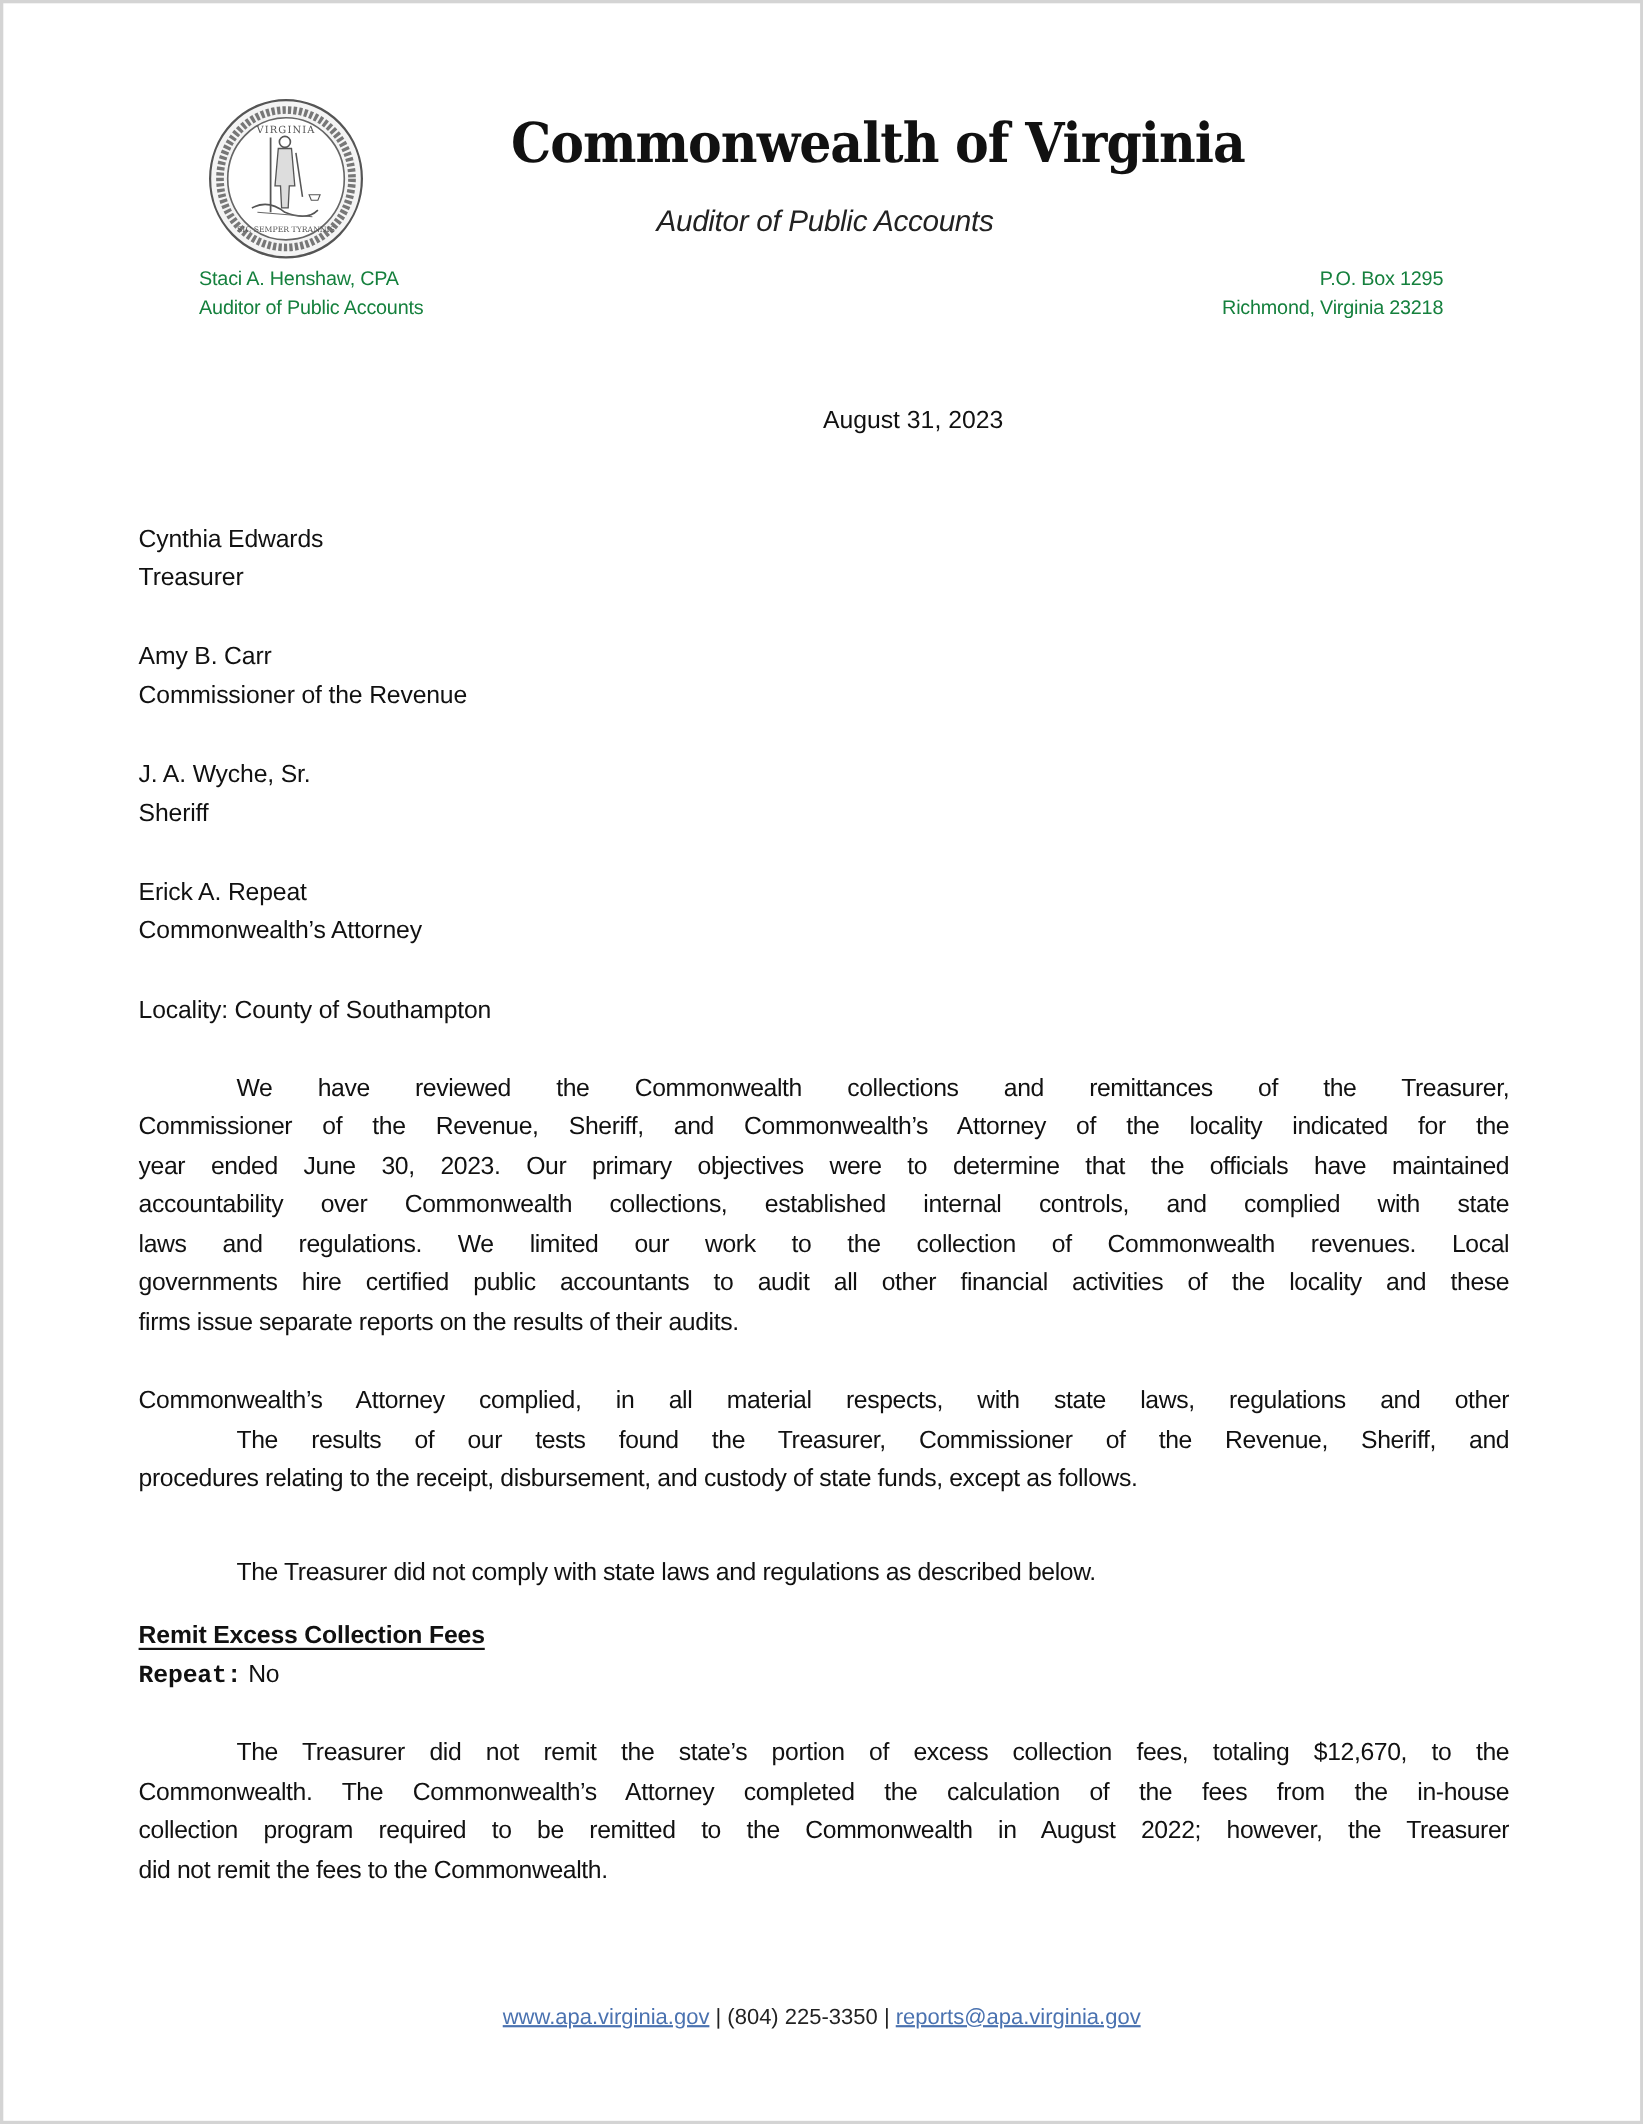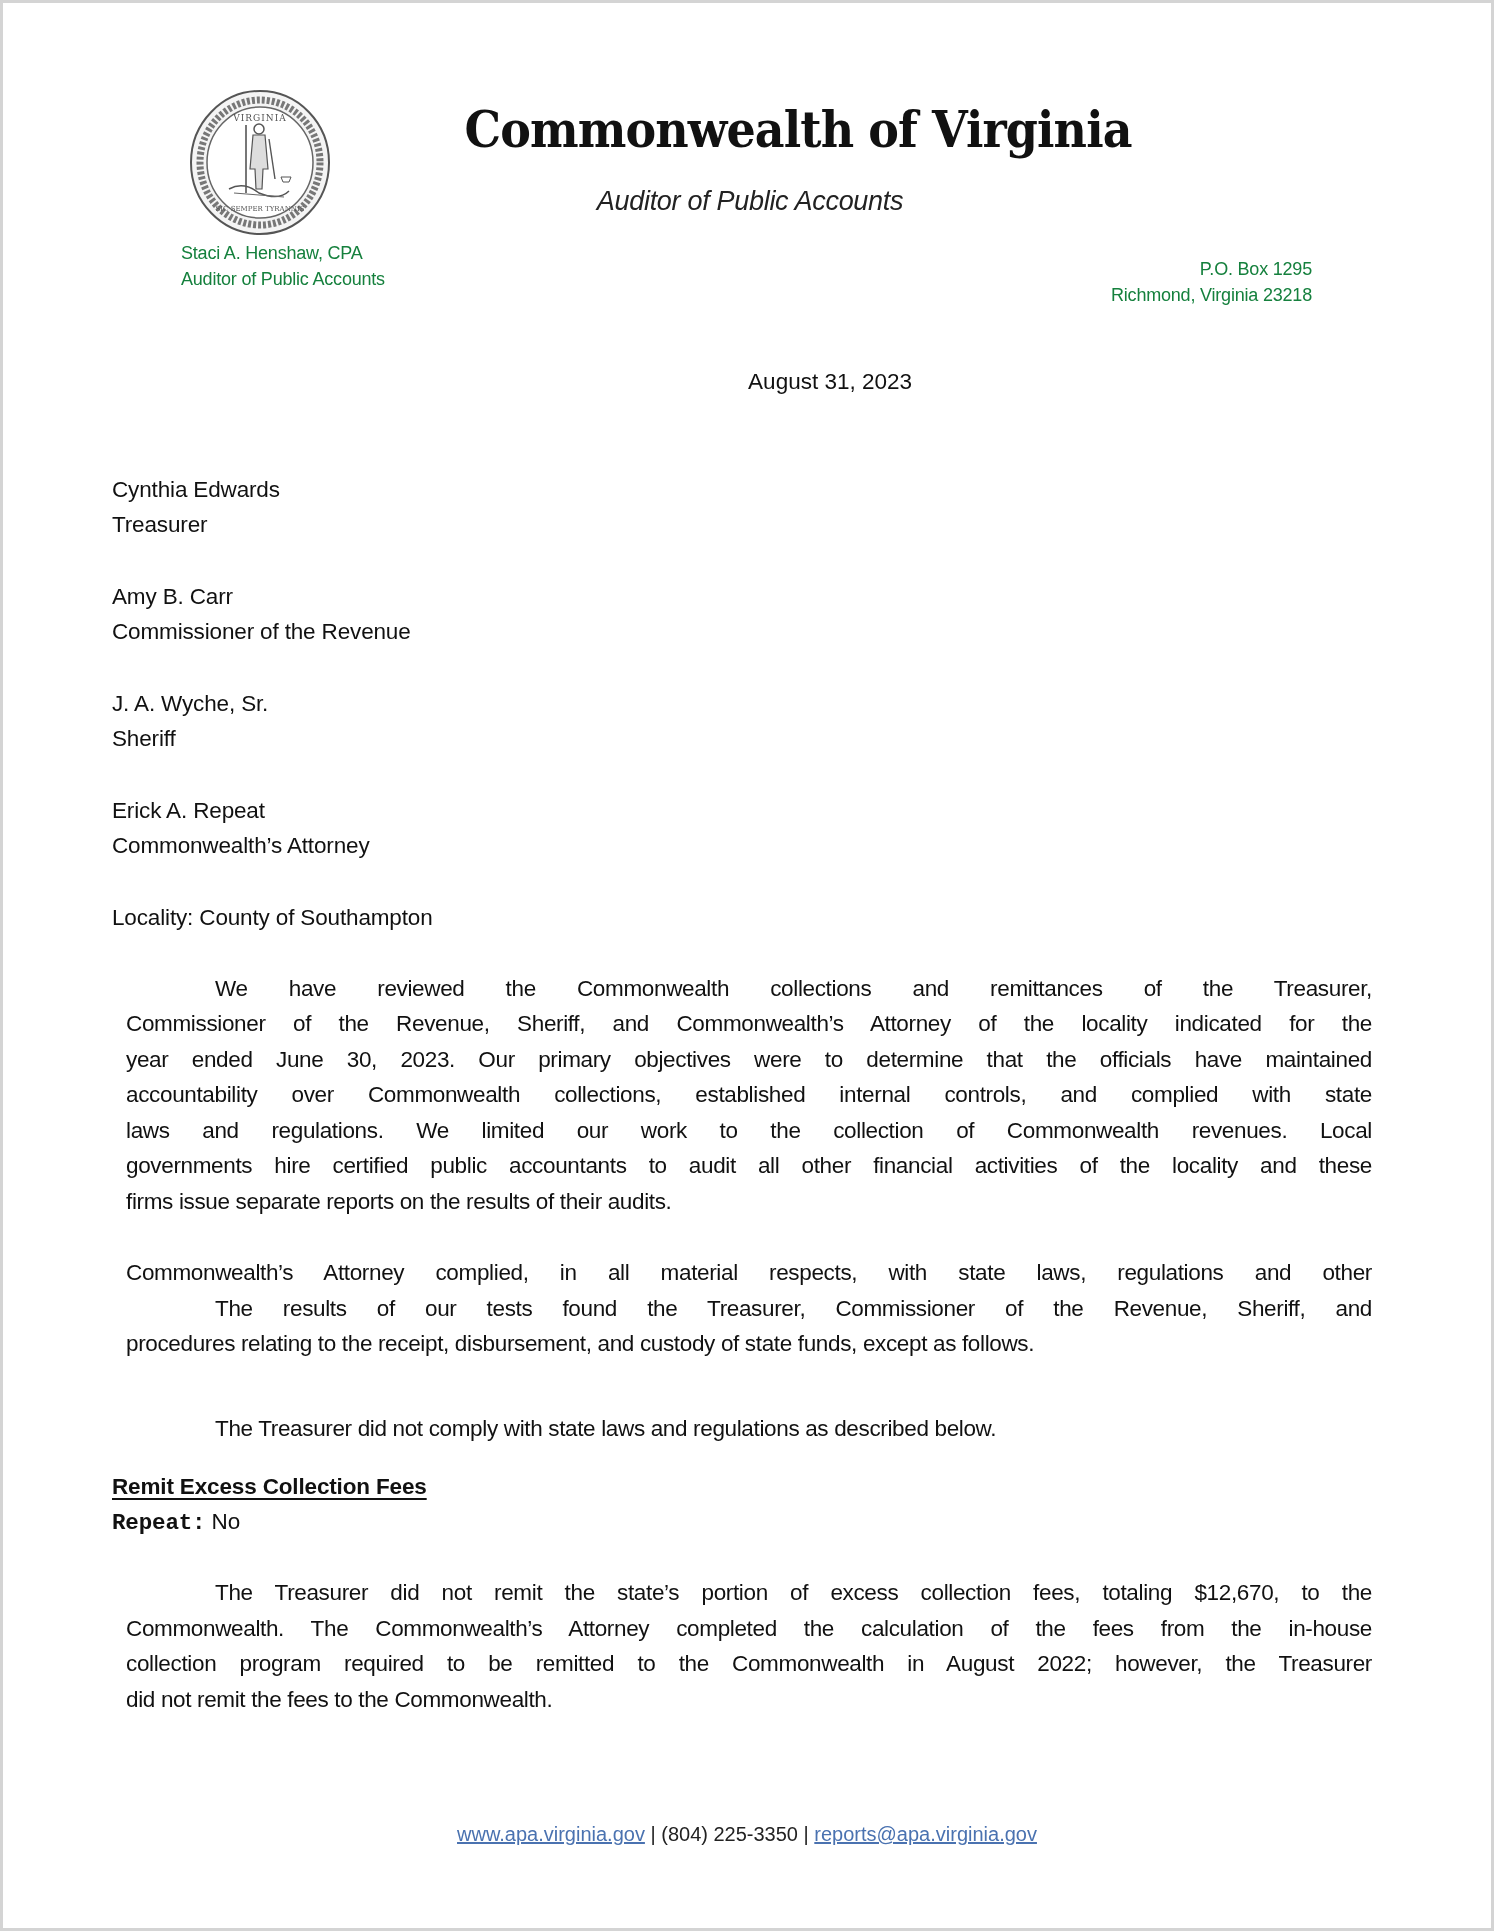--- a/index.html
+++ b/index.html
@@ -16,22 +16,22 @@
     position: absolute; left: 440px; top: 100px; width: 615px; text-align: center;
     font-family: "DejaVu Serif", serif; font-weight: bold; font-size: 50px;
     letter-spacing: -1px; color: #111; white-space: nowrap; transform: scaleX(0.92); transform-origin: center;
   }
   .subtitle {
     position: absolute; left: 560px; top: 186px; width: 380px; text-align: center;
     font-style: italic; font-size: 27px; color: #222; white-space: nowrap; letter-spacing: -0.3px;
   }
   .addr { font-size: 18px; line-height: 26px; color: #15803d; letter-spacing: -0.2px; }
   .addr-left { position: absolute; left: 181px; top: 240px; }
-  .addr-right { position: absolute; right: 182px; top: 240px; text-align: right; margin-top: 16px; }
-  .line { position: absolute; left: 112px; height: 35.6px; line-height: 35.6px; font-size: 22.5px; letter-spacing: -0.15px; white-space: nowrap; }
+  .addr-right { position: absolute; right: 182px; top: 240px; text-align: right; }
+  .line { position: absolute; left: 126px; height: 35.6px; line-height: 35.6px; font-size: 22.5px; letter-spacing: -0.15px; white-space: nowrap; }
   .date { position: absolute; left: 722px; width: 190px; top: 364px; height: 35.6px; line-height: 35.6px; font-size: 22.5px; text-align: right; white-space: nowrap; }
   .para { position: absolute; left: 126px; width: 1246px; font-size: 22.5px; line-height: 35.6px; letter-spacing: -0.35px; }
   .para .pl { display: block; height: 35.6px; white-space: nowrap; text-align: justify; text-align-last: justify; overflow: hidden; }
   .para .pl.last { text-align-last: left; }
   .para .pl.first { padding-left: 89px; }
   .heading { font-weight: bold; text-decoration: underline; text-underline-offset: 4px; }
   .bold { font-weight: bold; font-family: Liberation Mono, monospace; }
   .footer {
     position: absolute; left: 0; width: 1494px; top: 1820px; text-align: center;
     font-size: 20px; line-height: 28px; color: #222; white-space: nowrap;

